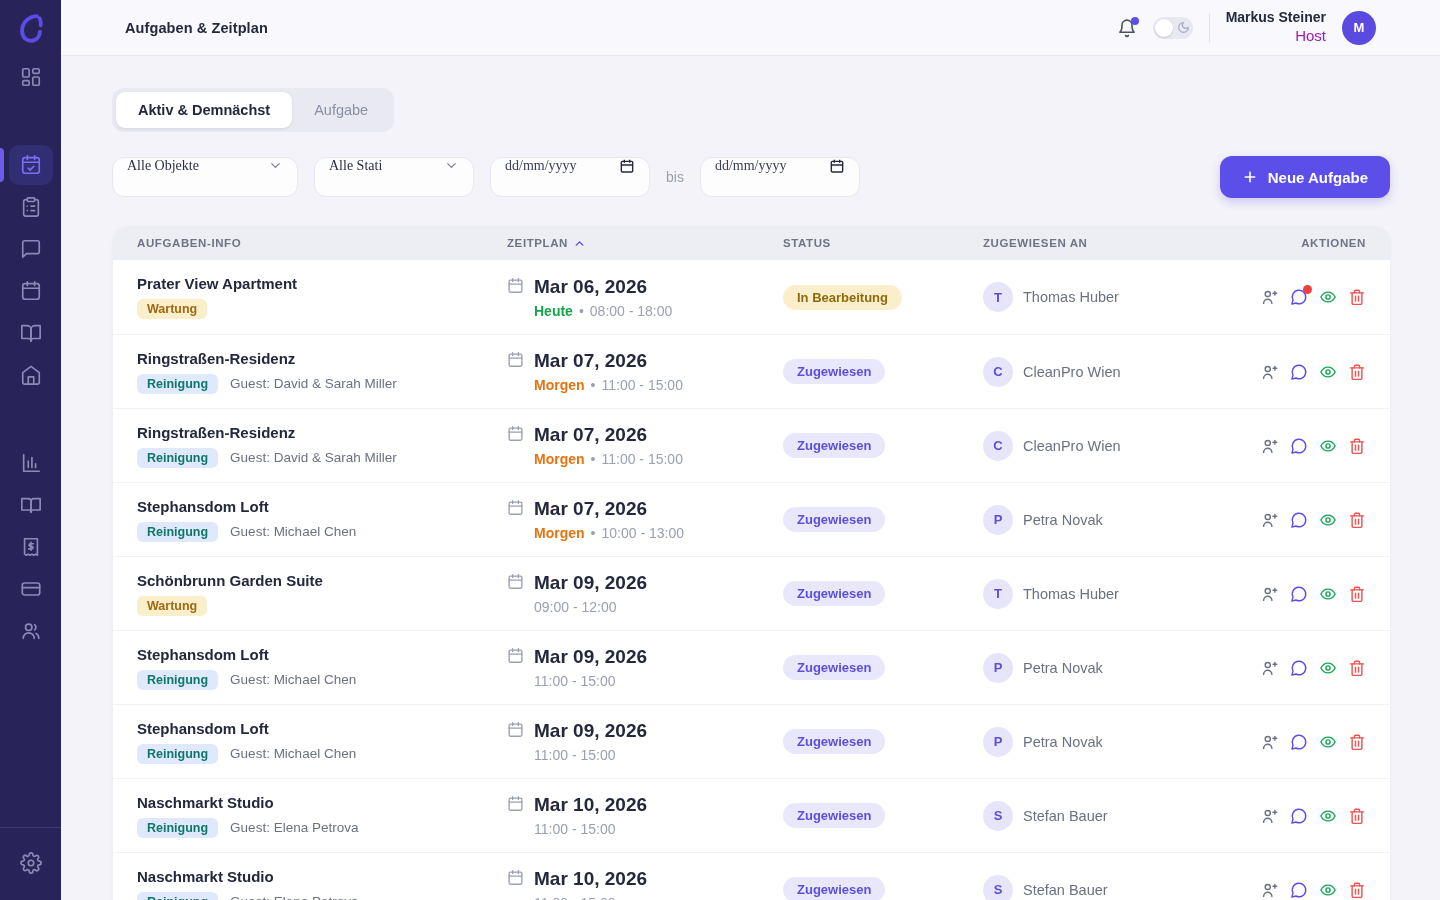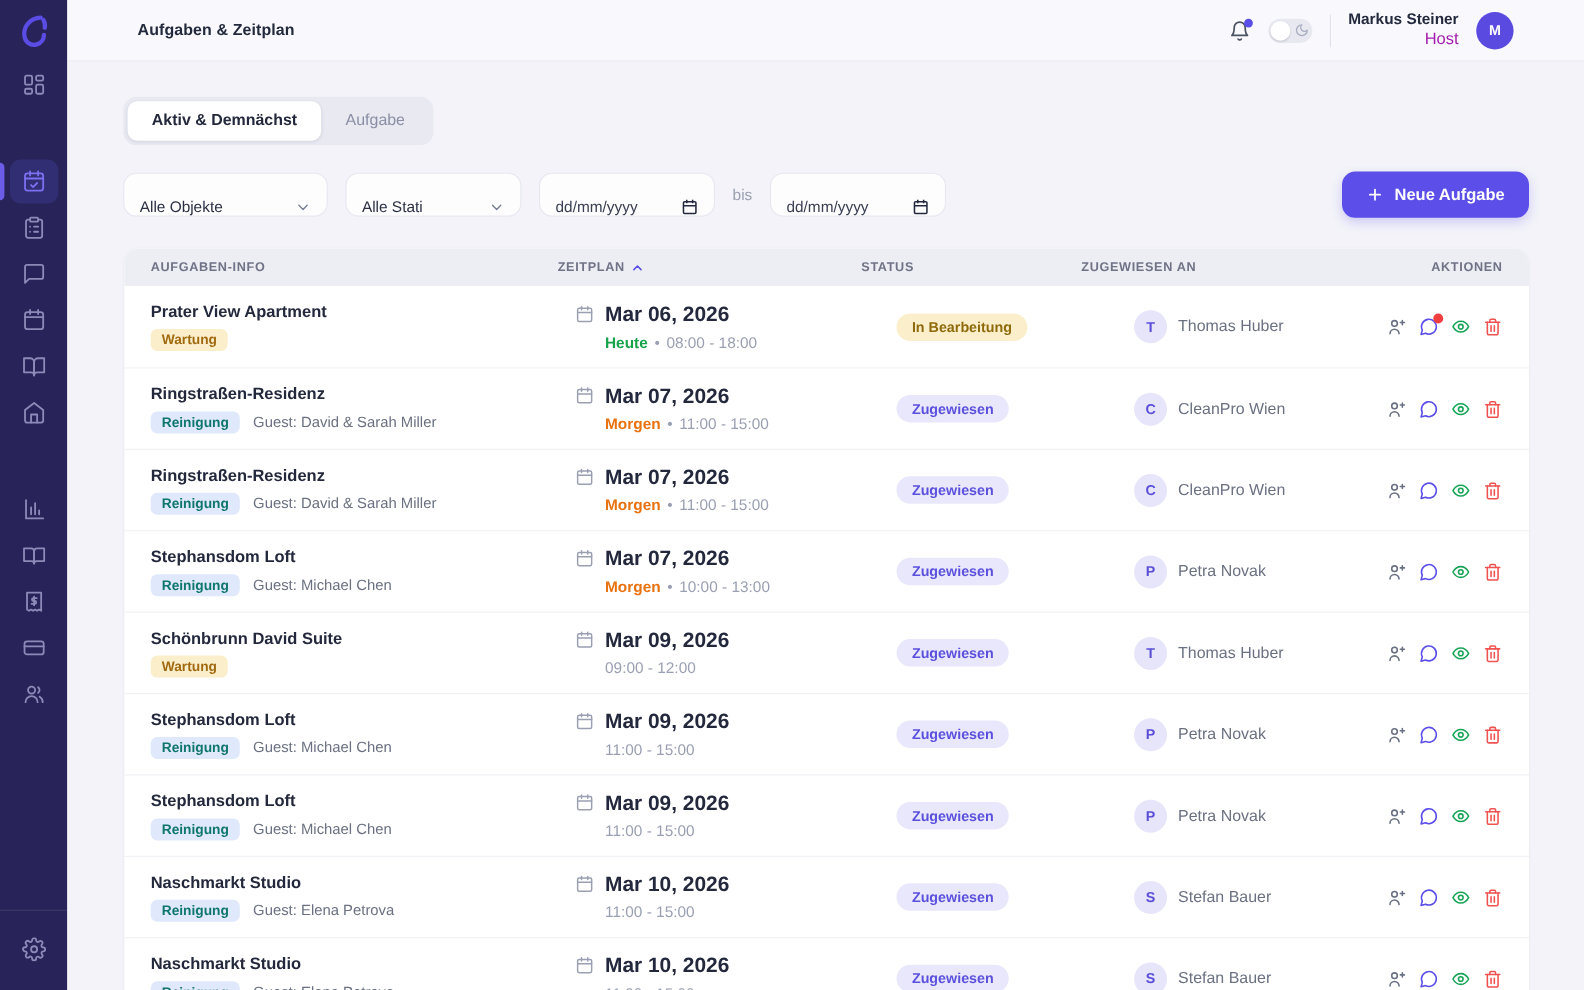--- a/index.html
+++ b/index.html
@@ -66,21 +66,21 @@
   .tab {
     border:none; background:transparent; cursor:pointer; border-radius:9px;
     padding:10px 22px; font-size:14.5px; font-weight:500; color:#8a8fa3;
     font-family:inherit;
   }
   .tab.active { background:#ffffff; color:#23283c; font-weight:700; box-shadow:0 1px 3px rgba(35,35,80,0.10); }
   
   .filter-row { display:flex; align-items:center; gap:16px; margin-bottom:28px; }
   .select-pill, .date-pill {
     height:40px; background:#fdfdfe; border:1px solid #e7e7f0; border-radius:12px;
-    display:flex; align-items:flex-end; padding:0 14px; font-size:14px; color:#2a2f44; cursor:pointer;
+    display:flex; align-items:flex-start; padding:0 14px; font-size:14px; color:#2a2f44; cursor:pointer;font-family:Liberation Serif, serif;
   }
   .select-pill { justify-content:space-between; }
   .sel-objects { width:186px; }
   .sel-status { width:160px; }
   .date-pill { width:160px; justify-content:space-between; color:#3a3f52; }
   .chev { color:#7a7f93; display:flex; }
   .chev svg { width:15px; height:15px; }
   .cal-glyph { color:#23283c; display:flex; }
   .cal-glyph svg { width:16px; height:16px; }
   .bis-label { font-size:14px; color:#9ba0b0; }
@@ -97,21 +97,21 @@
   }
   .tgrid { display:grid; grid-template-columns:370px 276px 200px 1fr 112px; align-items:center; padding:0 24px; }
   .thead { background:#ededf4; height:34px; }
   .th {
     font-size:11.5px; font-weight:700; color:#6f7385; letter-spacing:0.6px; text-transform:uppercase;
   }
   .th-sort { display:flex; align-items:center; gap:5px; cursor:pointer; }
   .sort-ic { color:#5b4ee9; display:flex; }
   .sort-ic svg { width:13px; height:13px; }
   .th-actions { text-align:right; }
-  .trow { height:74px; border-top:1px solid #f1f1f6;gap:16px; }
+  .trow { height:74px; border-top:1px solid #f1f1f6; }
   .trow:first-child { border-top:none; }
   .prop { font-size:15px; font-weight:700; color:#23283c; margin-bottom:7px; }
   .meta { display:flex; align-items:center; gap:12px; }
   .badge { font-size:12.5px; font-weight:700; padding:3px 10px; border-radius:6px; }
   .t-wartung { background:#fbeecb; color:#a16a10; }
   .t-reinigung { background:#dfe9fb; color:#0f766e; }
   .guest { font-size:13.5px; color:#6b7182; }
   .sched { display:flex; align-items:flex-start; gap:10px; }
   .cal-ic { color:#9aa0b2; display:flex; margin-top:1px; }
   .cal-ic svg { width:17px; height:17px; }
@@ -642,21 +642,21 @@
                     <path d="M8.5 6.5V4.6A1.6 1.6 0 0 1 10.1 3h3.8a1.6 1.6 0 0 1 1.6 1.6v1.9"></path>
                     <path d="M10 11v6.5M14 11v6.5"></path>
                   </svg>
         </span>
       </button>
     </div>
   </div>
 
   <div class="tgrid trow">
     <div class="cell">
-      <div class="prop">Schönbrunn David Suite</div>
+      <div class="prop">Schönbrunn Garden Suite</div>
       <div class="meta">
         <span class="badge t-wartung">Wartung</span>
 
       </div>
     </div>
     <div class="cell sched">
       <span class="cal-ic">
         <svg viewBox="0 0 24 24" fill="none" stroke="currentColor" stroke-width="1.9" stroke-linecap="round" stroke-linejoin="round">
                   <rect x="3" y="4.5" width="18" height="17" rx="2"></rect>
                   <path d="M16 2.5v4M8 2.5v4M3 10h18"></path>

